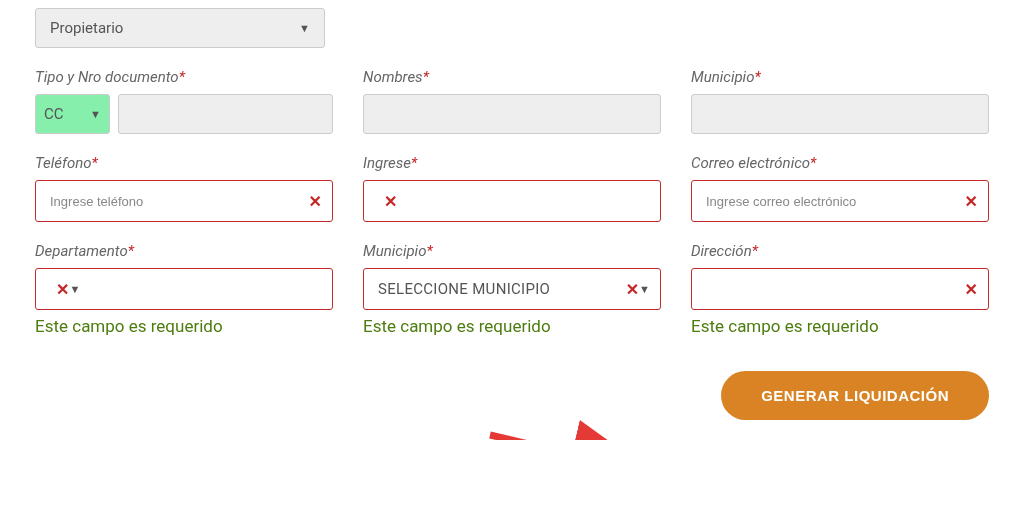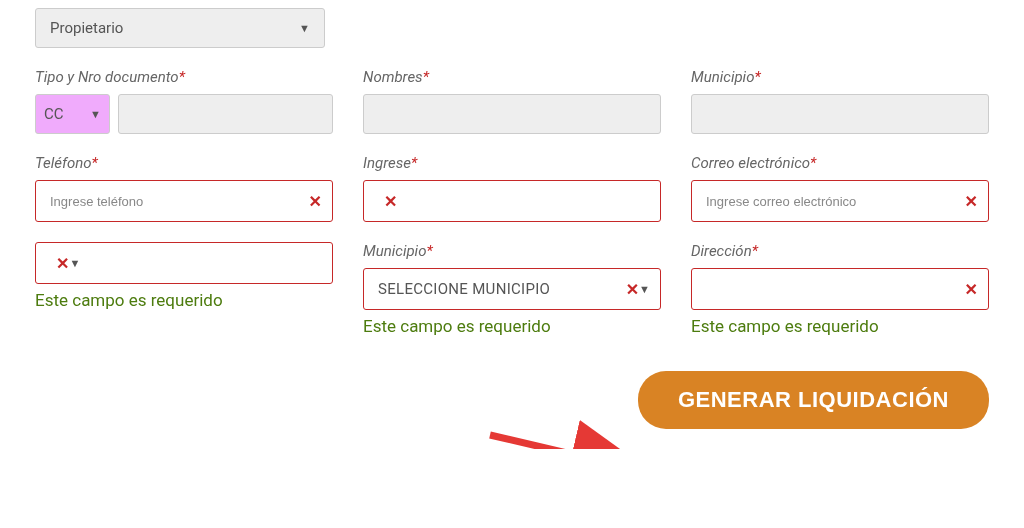--- a/index.html
+++ b/index.html
@@ -36,21 +36,21 @@
       font-size: 15px;
       color: #555;
       width: 290px;
       display: flex;
       justify-content: space-between;
       align-items: center;
       cursor: pointer;
     }
     .select-small {
       border: 1px solid #ccc;
-      background: #f0abfc;
+      background: #86efac;
       border-radius: 3px;
       padding: 10px 8px;
       font-size: 15px;
       color: #555;
       width: 75px;
       display: flex;
       justify-content: space-between;
       align-items: center;
       cursor: pointer;
     }
@@ -118,21 +118,21 @@
       display: flex;
       justify-content: flex-end;
       margin-top: 35px;
     }
     .generate-btn {
       background: #d98324;
       color: #fff;
       border: none;
       border-radius: 28px;
       padding: 16px 40px;
-      font-size: 22px;
+      font-size: 15px;
       font-weight: bold;
       letter-spacing: 0.5px;
       cursor: pointer;
     }
     .dropdown-text {
       text-transform: uppercase;
       color: #555;
       letter-spacing: 0.3px;
     }
     .arrow {
@@ -194,20 +194,21 @@
     <label><span>Correo electrónico</span><span class="required">*</span></label>
     <div class="input-error">
       <input type="text" placeholder="Ingrese correo electrónico" style="">
       <span class="x-icon">✕</span>
     </div>
   </div>
 </div>
 
 <div class="form-row">
   <div class="form-group">
+    <label><span>Departamento</span><span class="required">*</span></label>
     <div class="input-error">
       <span class="chevron-combo">
         <span class="x-icon">✕</span>
         <span class="chevron">▼</span>
       </span>
     </div>
     <div class="error-text">Este campo es requerido</div>
   </div>
   <div class="form-group">
     <label><span>Municipio</span><span class="required">*</span></label>

